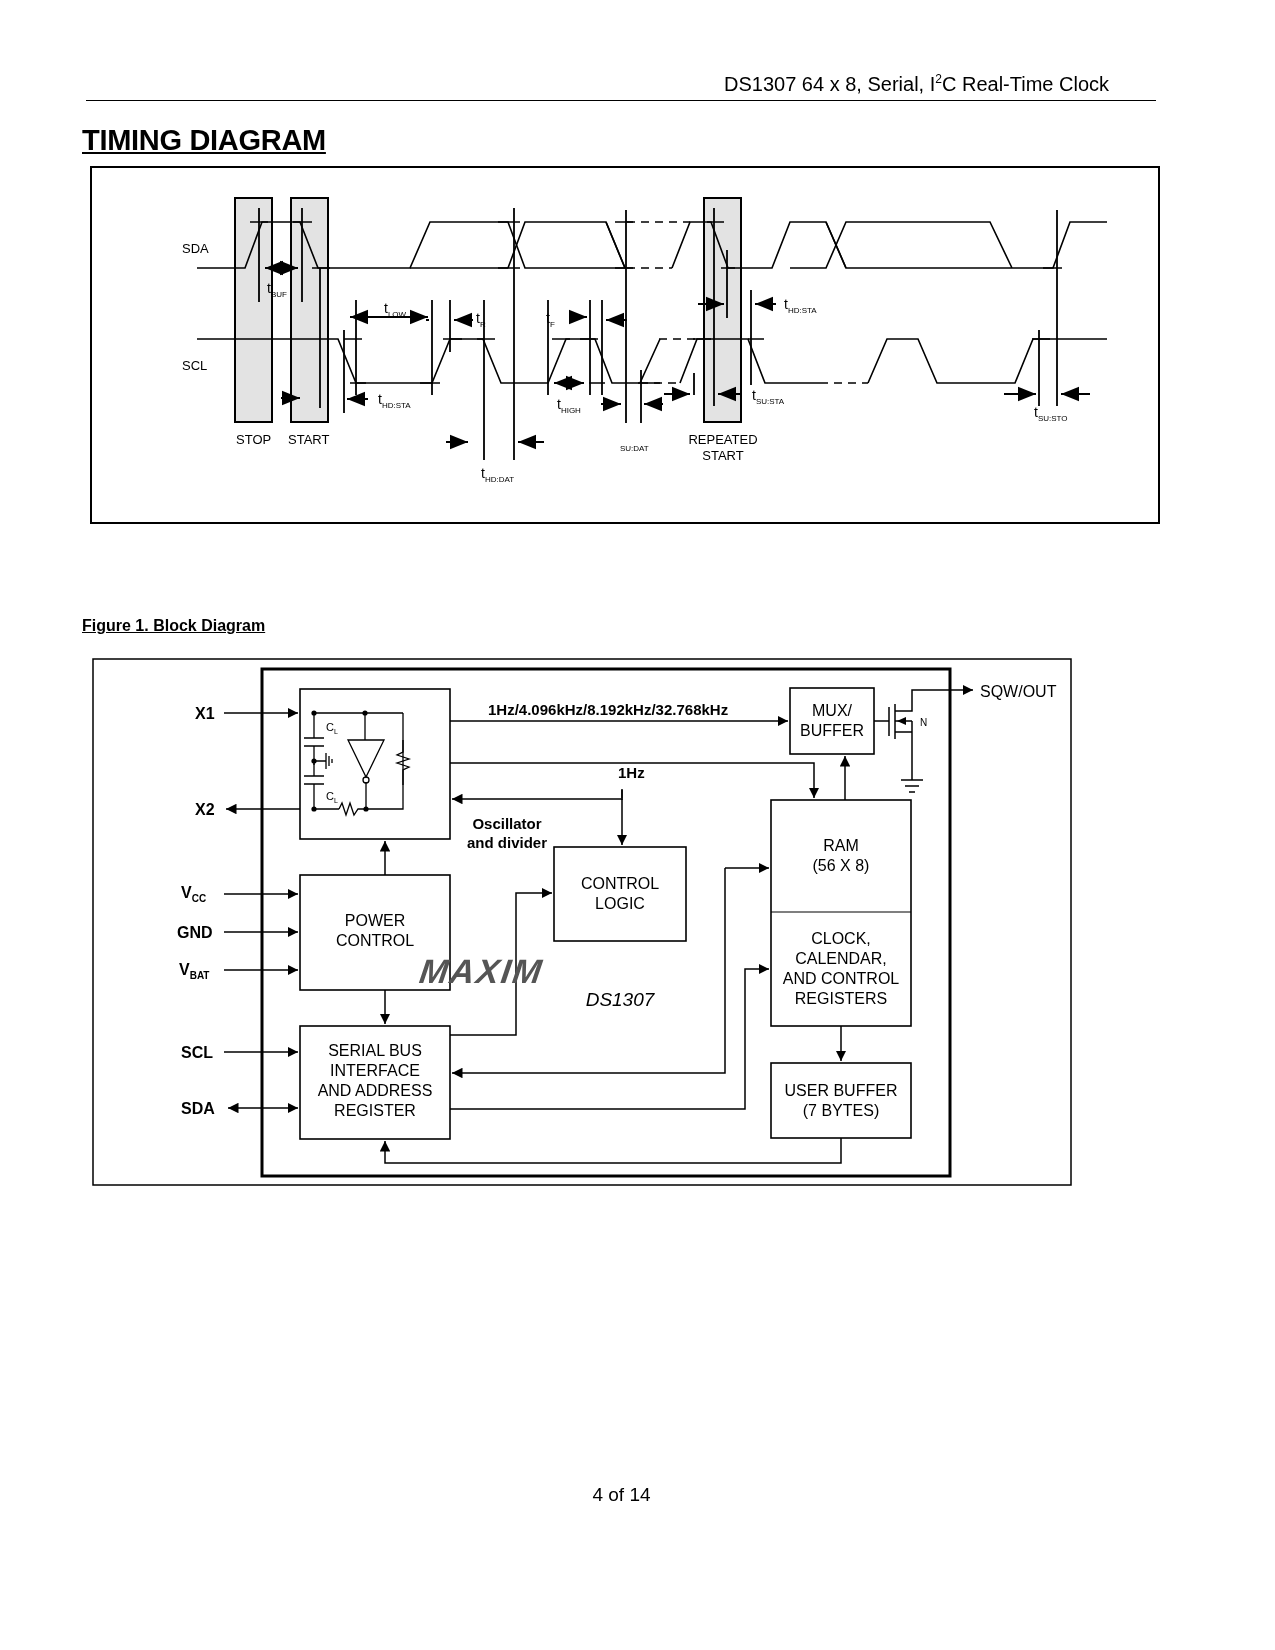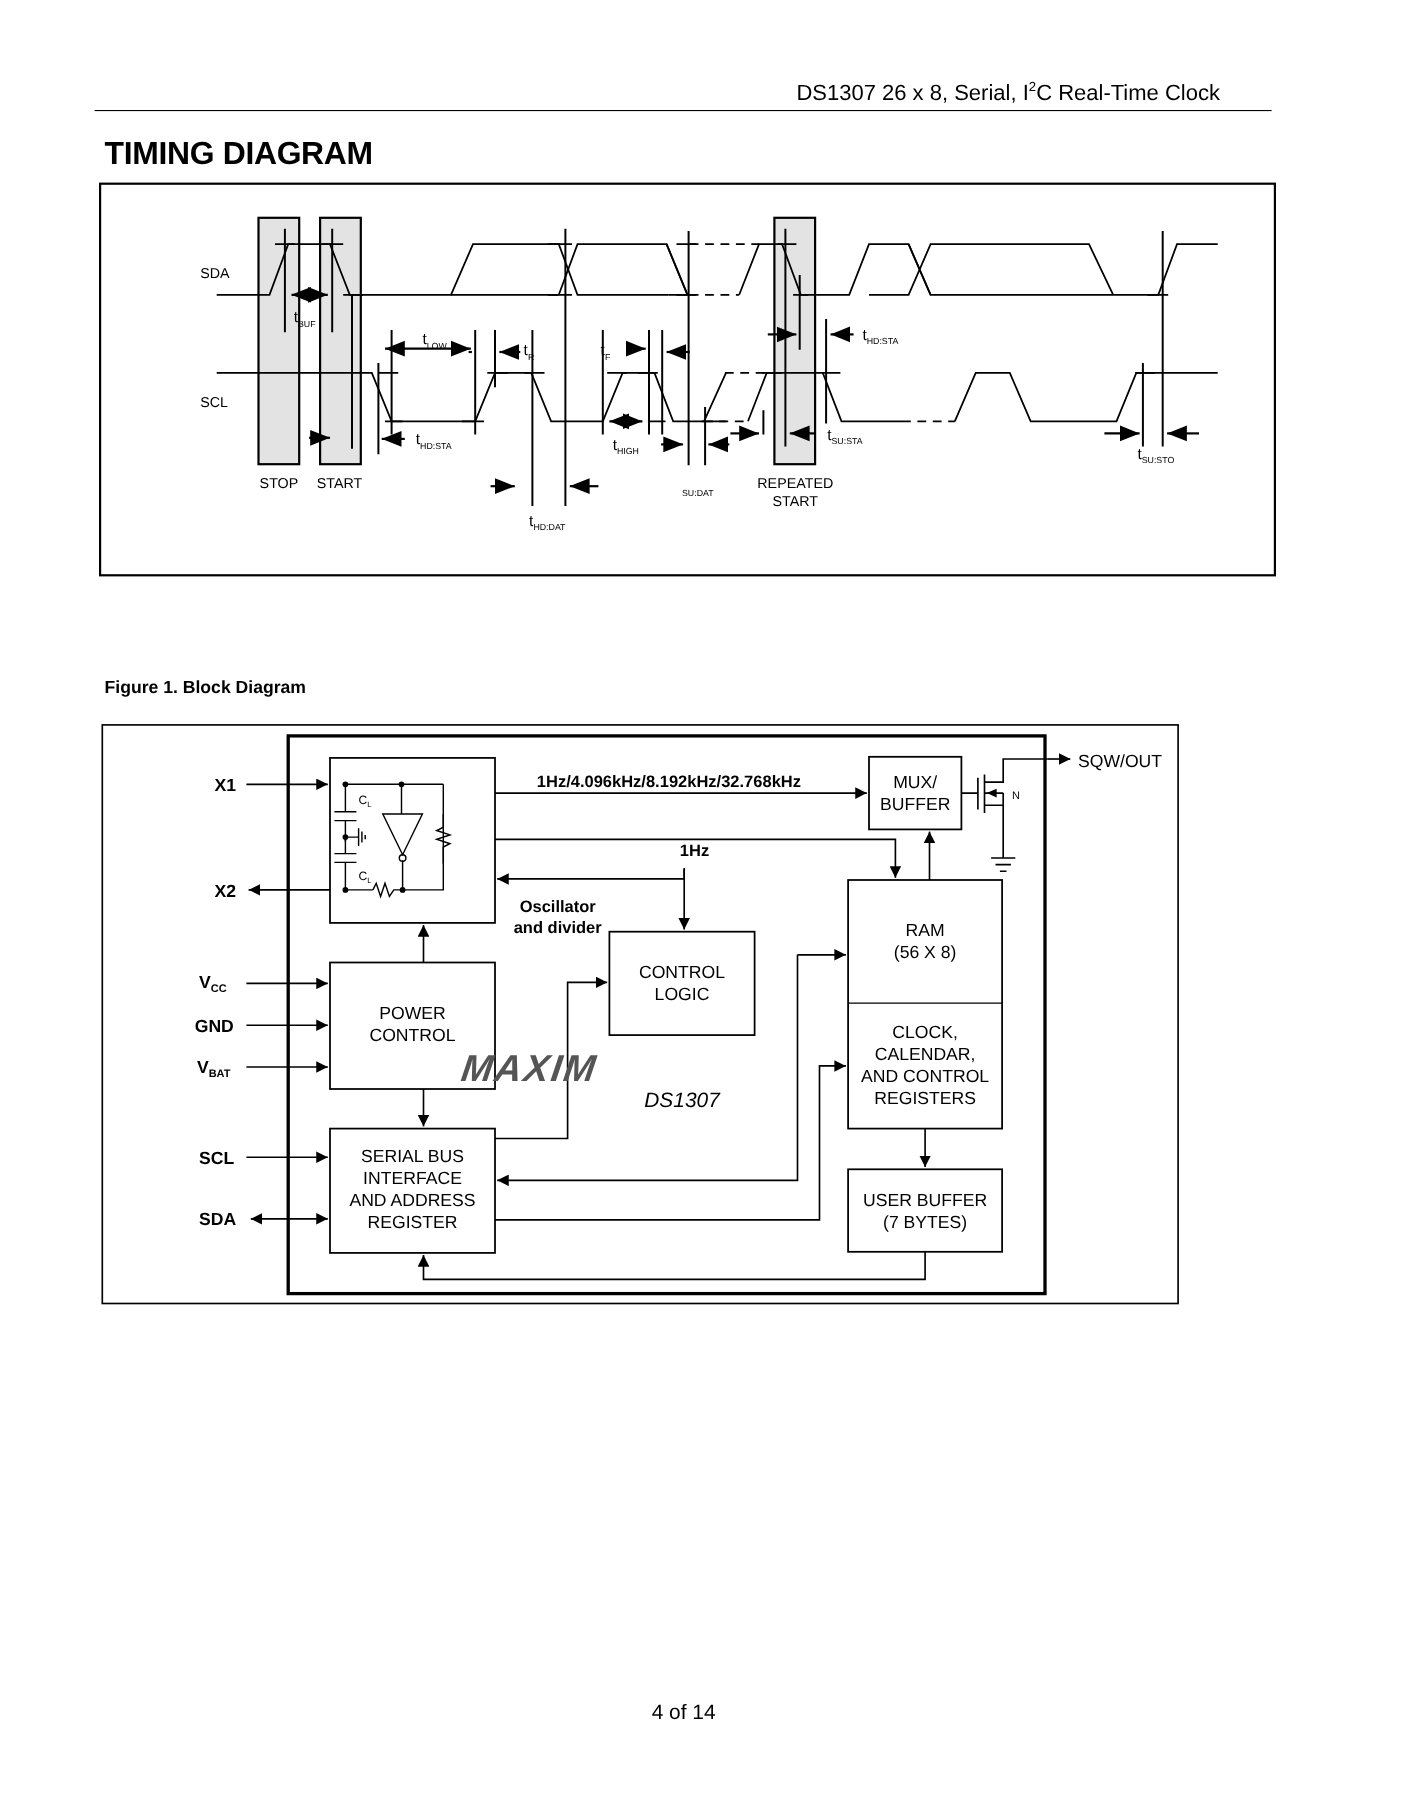--- a/index.html
+++ b/index.html
@@ -1,30 +1,30 @@
 <!DOCTYPE html>
 <html><head>
 <meta charset="utf-8">
 <style>
   html, body { margin:0; padding:0; background:#fff; }
   body { width:1275px; height:1650px; position:relative; overflow:hidden; font-family:"Liberation Sans", sans-serif; color:#000; }
   .hdr { position:absolute; right:166px; top:72px; font-size:20px; white-space:nowrap; }
   .hdr sup { font-size:12px; }
   .hdr-rule { position:absolute; left:86px; top:100px; width:1070px; height:1px; background:#000; }
-  .sec-title { position:absolute; left:95px; font-weight:bold; white-space:nowrap; }
+  .sec-title { position:absolute; left:82px; font-weight:bold; white-space:nowrap;text-decoration:underline; }
   #t1 { top:124px; font-size:29px; letter-spacing:-0.3px; }
   #t2 { top:617px; font-size:16px; }
   svg { position:absolute; left:0; top:0; }
   svg text { font-family:"Liberation Sans", sans-serif; fill:#000; }
-  .footer { position:absolute; left:0; width:1243px; text-align:center; top:1547px; font-size:19px; }
+  .footer { position:absolute; left:0; width:1243px; text-align:center; top:1484px; font-size:19px; }
 </style>
 </head>
 <body>
 
-<div class="hdr"><span>DS1307 26 x 8, Serial, I</span><sup>2</sup><span>C Real-Time Clock</span></div>
+<div class="hdr"><span>DS1307 64 x 8, Serial, I</span><sup>2</sup><span>C Real-Time Clock</span></div>
 <div class="hdr-rule"></div>
 
 <div id="t1" class="sec-title">TIMING DIAGRAM</div>
 
 <svg width="1275" height="1650" style="pointer-events:none">
   <defs>
     <marker id="ar" viewBox="0 0 10 10" refX="10" refY="5" markerWidth="9" markerHeight="9" orient="auto-start-reverse">
       <path d="M0,1 L10,5 L0,9 z" fill="#000"></path>
     </marker>
   </defs>

